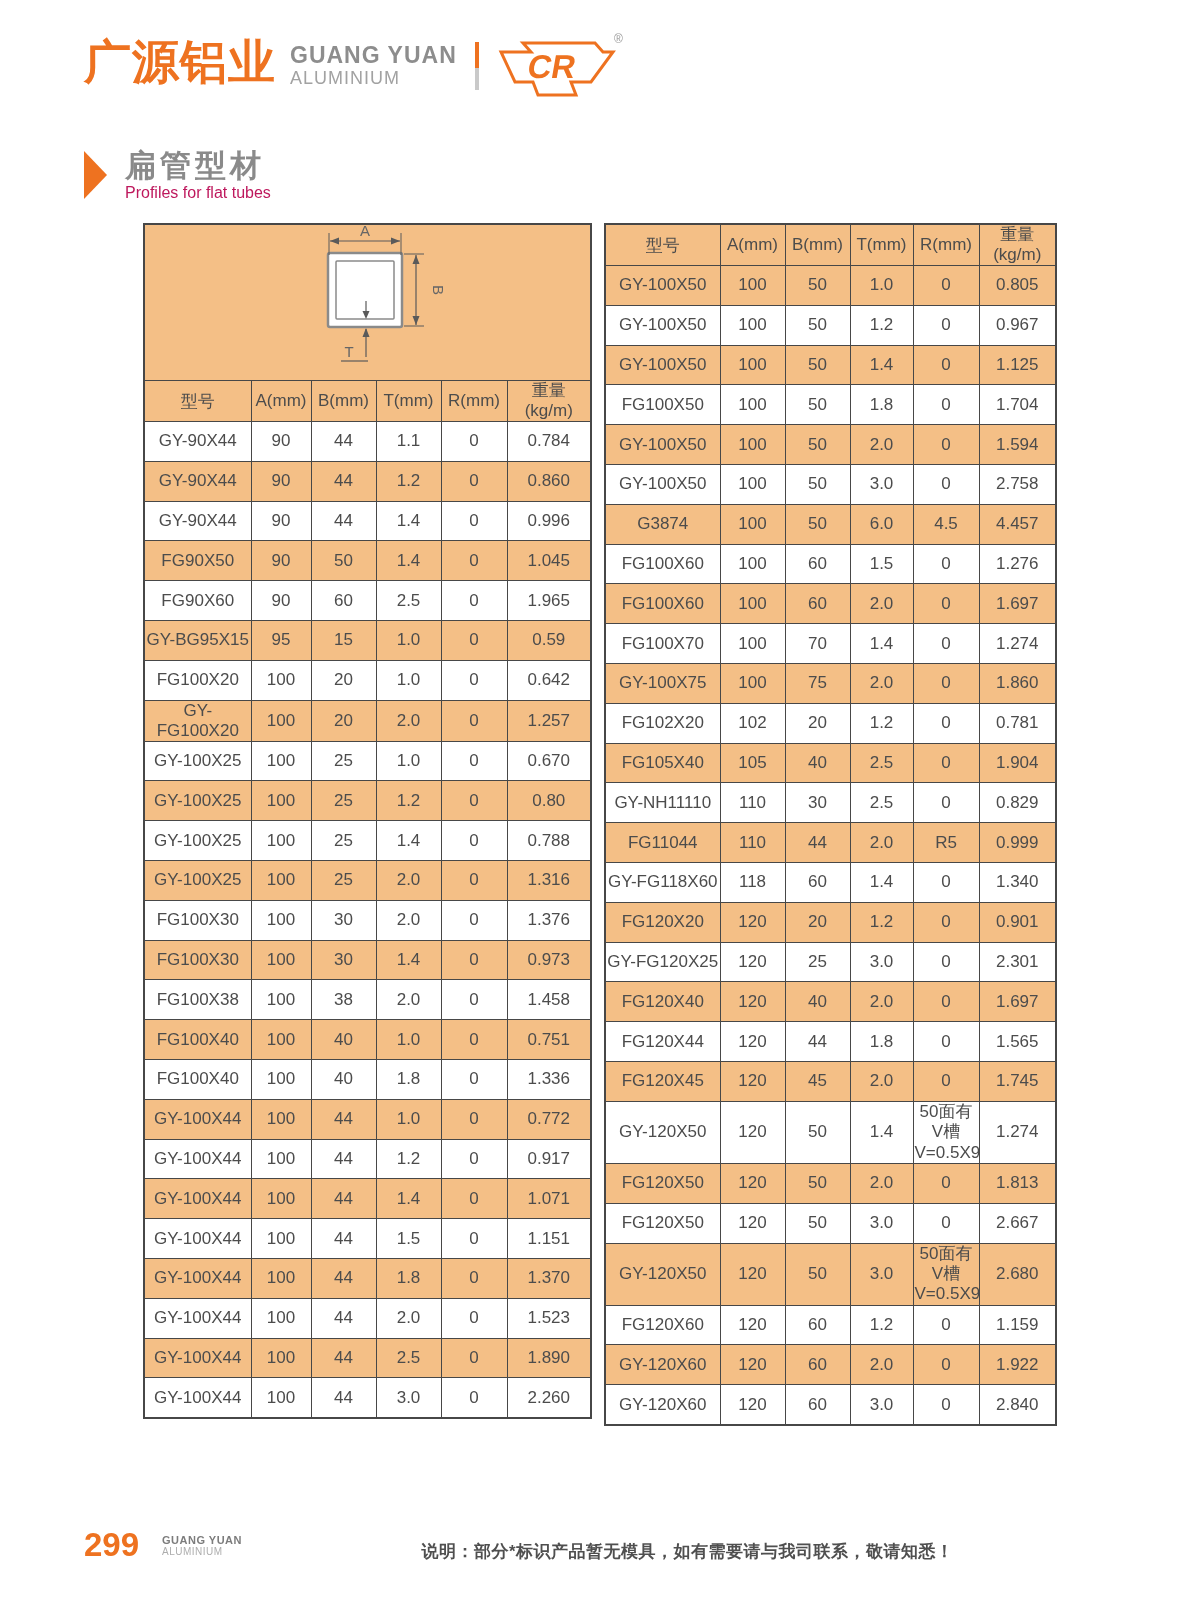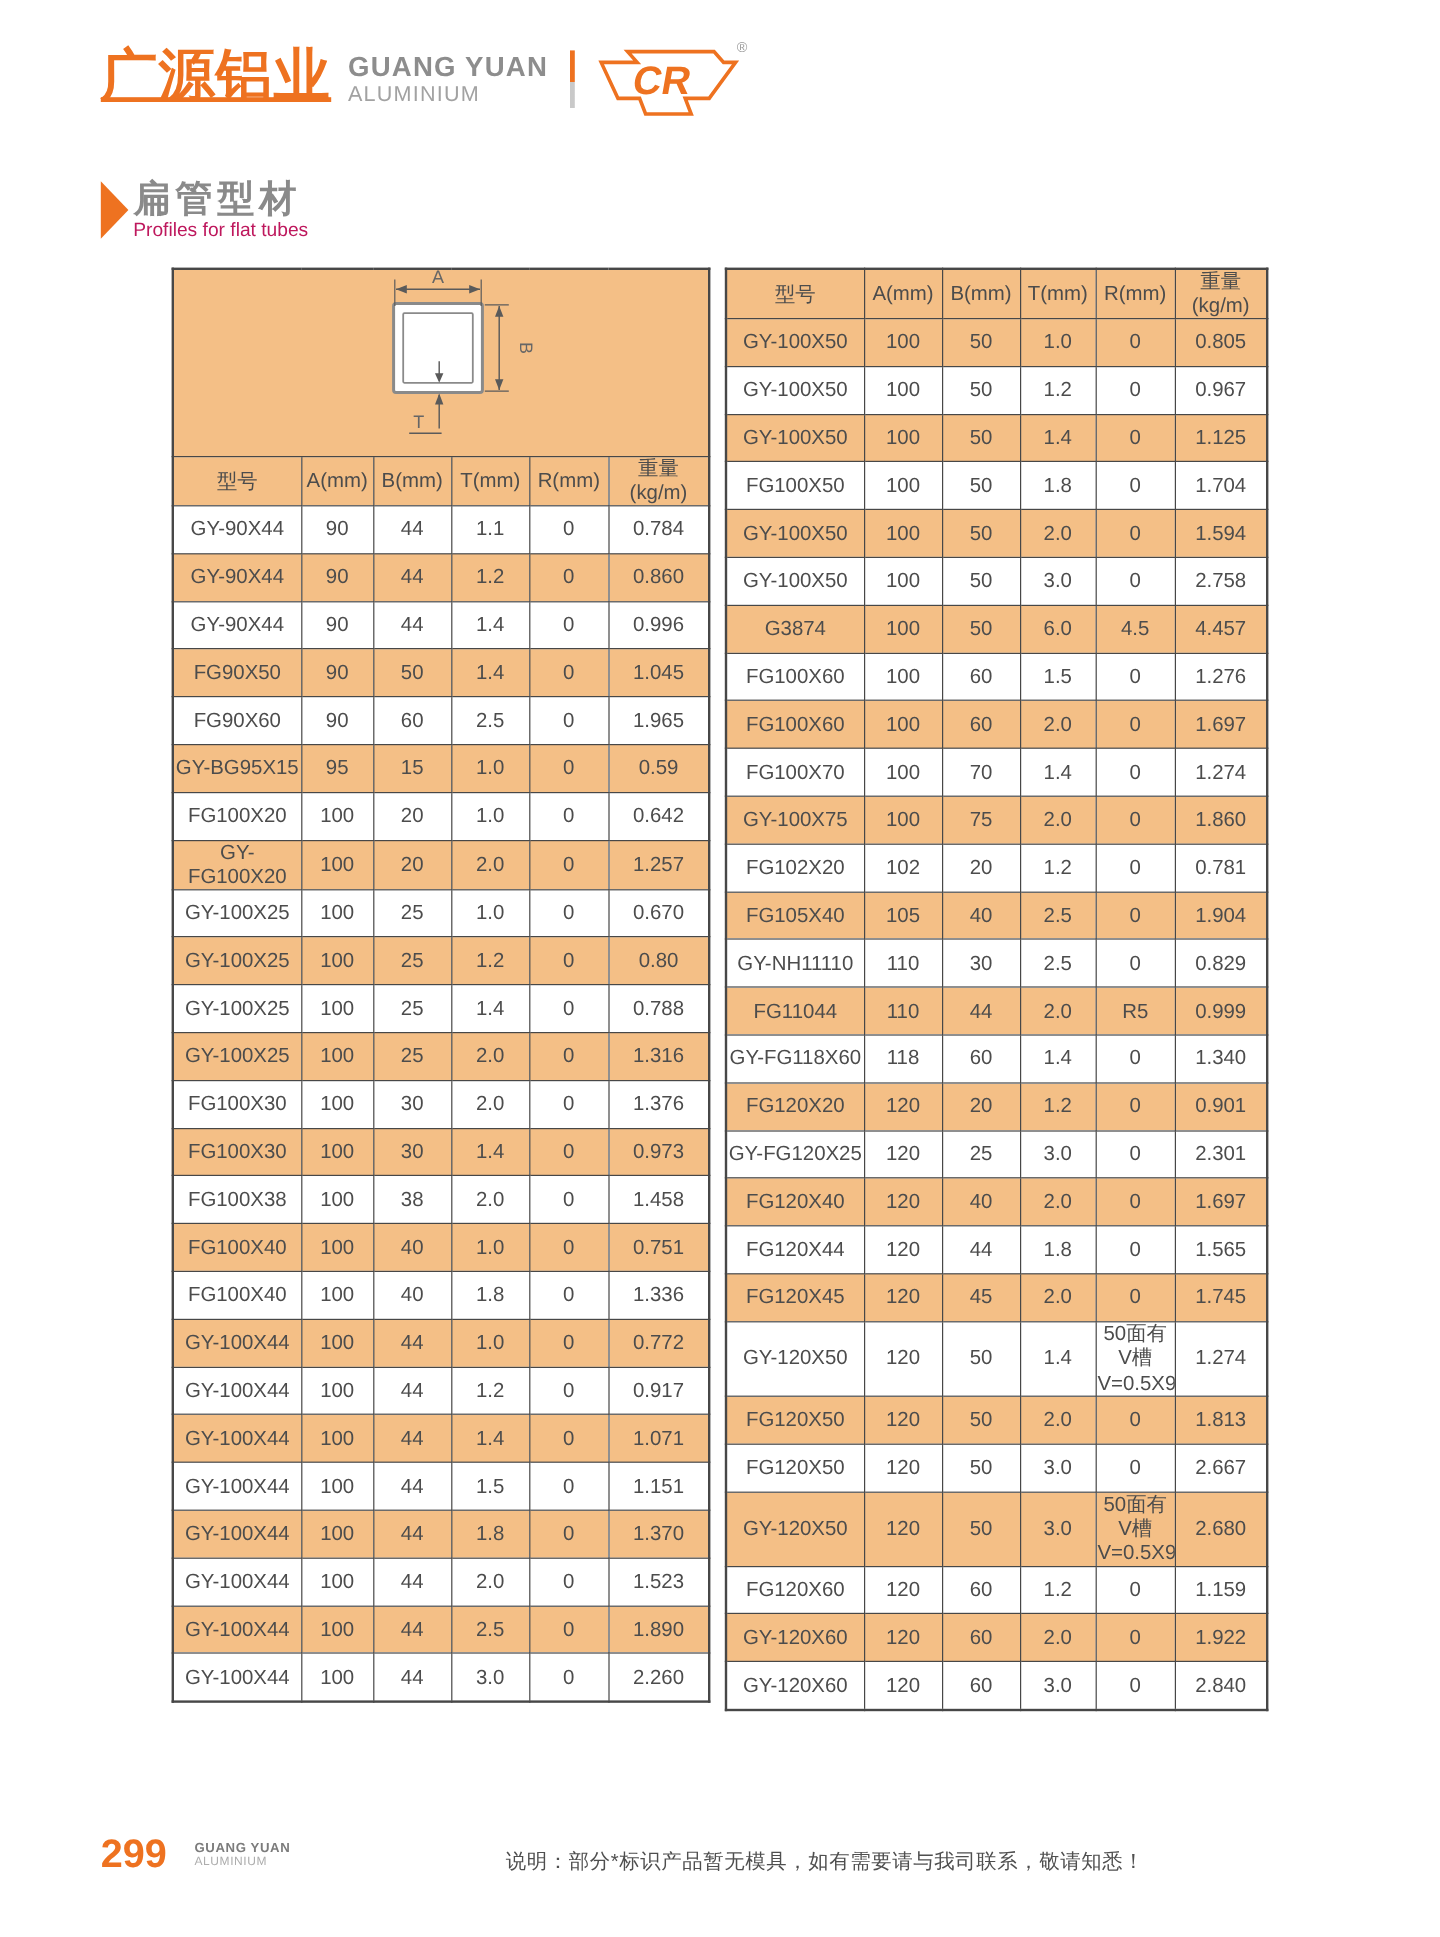--- a/index.html
+++ b/index.html
@@ -3,34 +3,34 @@
 <meta charset="utf-8">
 <style>
   html,body { margin:0; padding:0; background:#ffffff; }
   .page {
     position:relative; width:1200px; height:1614px; background:#ffffff;
     font-family:"Liberation Sans", sans-serif; overflow:hidden;
   }
 
   
   .brand { position:absolute; left:84px; top:38px; display:flex; align-items:flex-start; }
-  .brand-cn { color:#ee7220; font-size:47px; font-weight:bold; letter-spacing:1px; line-height:1;text-decoration:underline; }
+  .brand-cn { color:#ee7220; font-size:47px; font-weight:bold; letter-spacing:1px; line-height:1; }
   .brand-en { margin-left:14px; padding-top:5px; }
   .brand-en-1 { font-size:23px; font-weight:bold; color:#8d8d8d; letter-spacing:1px; line-height:1.1; }
   .brand-en-2 { font-size:18px; color:#a2a2a2; letter-spacing:1px; line-height:1.2; }
   .brand-divider { width:4px; height:48px; margin:4px 16px 0 18px;
     background:linear-gradient(to bottom,#ee7220 0 55%,#c9c9c9 55% 100%); }
   .badge { margin-top:0; position:relative; }
   .badge .reg { position:absolute; right:-4px; top:-6px; font-size:12px; color:#9a9a9a; }
 
   
   .section { position:absolute; left:84px; top:148px; display:flex; align-items:center; }
   .sec-marker { width:0; height:0; border-left:23px solid #ee7220;
     border-top:24px solid transparent; border-bottom:24px solid transparent; }
-  .sec-text { margin-left:4px; }
+  .sec-text { margin-left:18px; }
   .sec-cn { font-size:31px; font-weight:bold; color:#8a8a8a; letter-spacing:4px; line-height:1.15; }
   .sec-en { font-size:16px; color:#be185d; }
 
   
   .tables { position:absolute; left:143px; top:223px; display:flex; gap:12px; align-items:flex-start; }
   table.spec { border-collapse:collapse; table-layout:fixed; border:2px solid #474747; }
   table.spec th, table.spec td {
     border:1px solid #474747; text-align:center; vertical-align:middle;
     color:#4c4c4c; font-size:17px; height:38.8px; padding:0 1px; overflow:hidden;
   }
@@ -40,21 +40,21 @@
   td.vnote { white-space:pre-line; font-size:11px; line-height:1.2; }
   .diagram-cell { height:155px !important; background:#ffffff; }
 
   
   .footer-num { position:absolute; left:84px; top:1528px; color:#ee7220;
     font-size:33px; font-weight:bold; line-height:1; }
   .footer-brand { position:absolute; left:162px; top:1534px; }
   .footer-brand-1 { font-size:11px; font-weight:bold; color:#7c7c7c; letter-spacing:0.5px; }
   .footer-brand-2 { font-size:10px; color:#adadad; letter-spacing:0.5px; }
   .footer-note { position:absolute; left:175px; right:0; top:1540px;
-    text-align:center; font-size:17px; color:#4f4f4f; letter-spacing:0.5px; }
+    text-align:center; font-size:17px; color:#4f4f4f; letter-spacing:0.5px;font-weight:bold; }
 </style>
 </head>
 <body>
 
 <div class="page">
 
   <div class="brand">
     <div class="brand-cn">广源铝业</div>
     <div class="brand-en">
       <div class="brand-en-1">GUANG YUAN</div>

